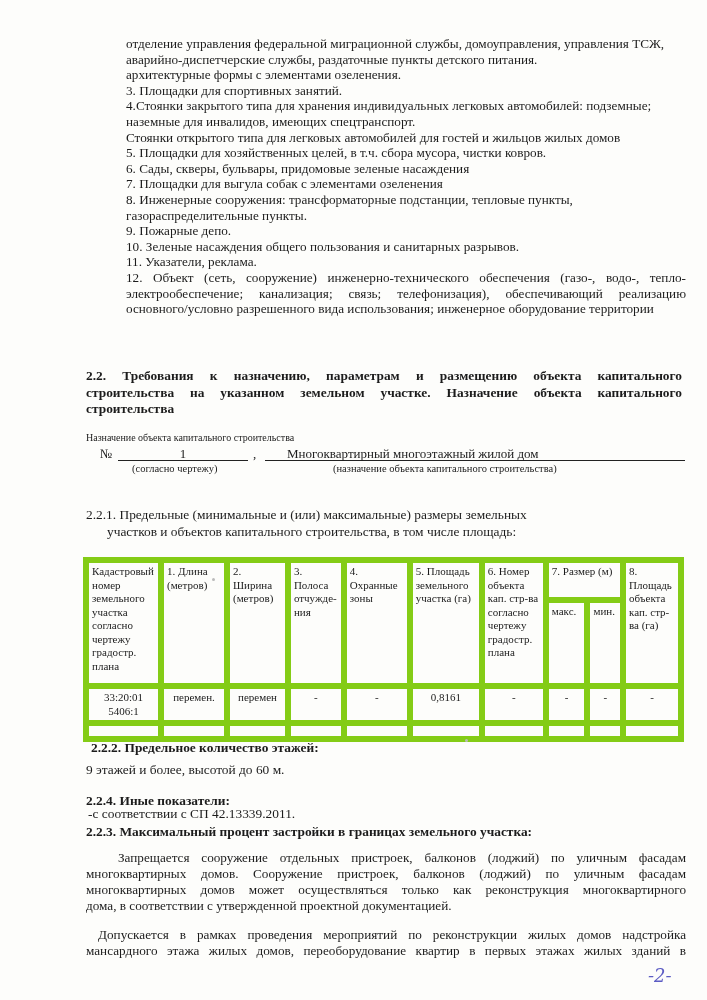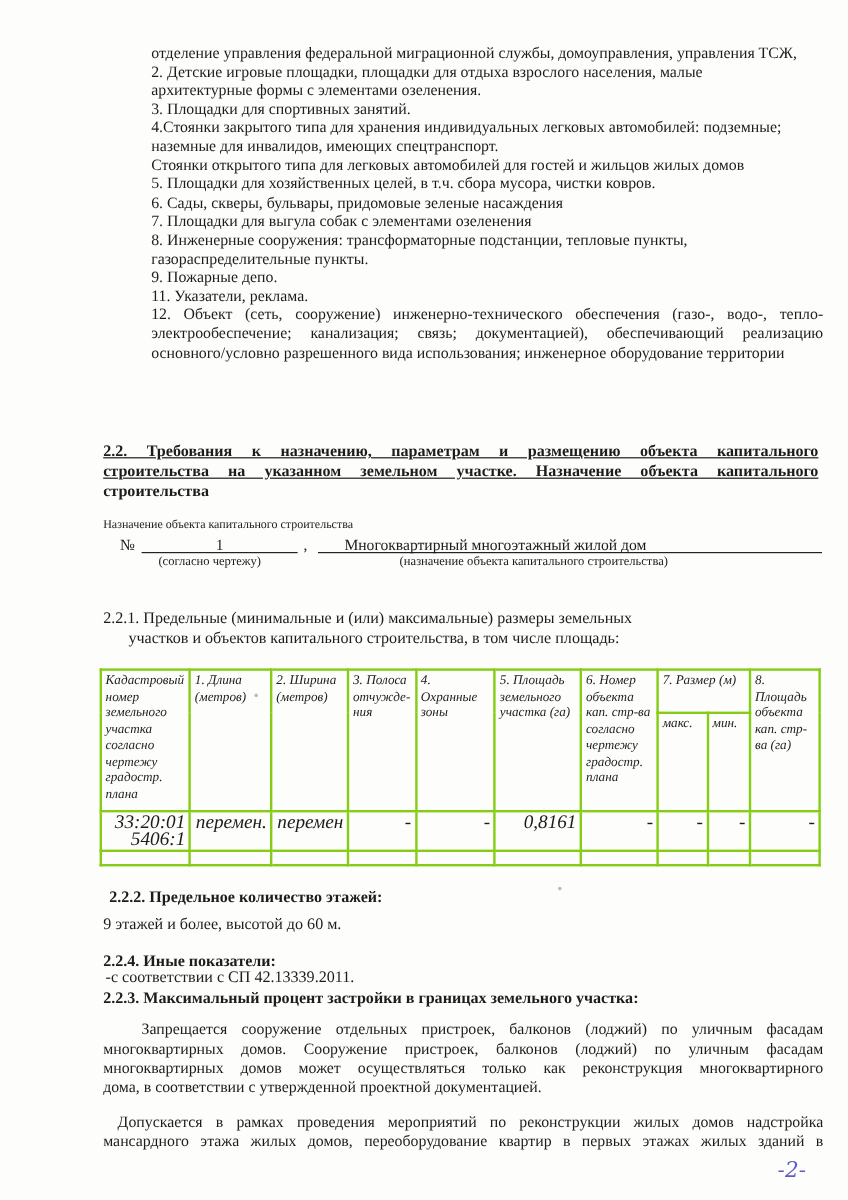--- a/index.html
+++ b/index.html
@@ -5,66 +5,67 @@
   html, body { margin: 0; padding: 0; }
   body {
     width: 707px; height: 1000px; background: #fdfdfb; position: relative; overflow: hidden;
     font-family: "Liberation Serif", serif; color: #1c1c1c; font-size: 13.2px;
   }
   .page { position: absolute; left: 86px; top: 36px; width: 600px; }
   .ln { line-height: 15.6px; white-space: nowrap; margin-left: 40px; }
   .just { text-align: justify; text-align-last: justify; white-space: normal; }
   .bold { font-weight: bold; }
   .h22 { position: absolute; left: 86px; top: 368px; width: 596px; font-weight: bold; font-size: 13.4px; line-height: 16.5px; }
-  .h22 .j { text-align: justify; text-align-last: justify; text-decoration: underline; }
+  .h22 .j { text-align: justify; text-align-last: justify; }
   .purpose-label { position: absolute; left: 86px; top: 432px; font-size: 10px; }
   .num-row { position: absolute; left: 100px; top: 446px; width: 585px; height: 18px; font-size: 13px; }
   .num-sign { position: absolute; left: 0; top: 0; }
   .num-line { position: absolute; left: 18px; top: 14px; width: 130px; border-bottom: 1px solid #222; }
   .num-val { position: absolute; left: 18px; width: 130px; top: 0; text-align: center; }
   .comma { position: absolute; left: 153px; top: 0; }
   .obj-line { position: absolute; left: 165px; top: 14px; width: 420px; border-bottom: 1px solid #222; }
   .obj-val { position: absolute; left: 187px; top: 0; }
   .cap1 { position: absolute; left: 132px; top: 463px; font-size: 10.5px; }
   .cap2 { position: absolute; left: 333px; top: 463px; font-size: 10.5px; }
   .h221 { position: absolute; left: 86px; top: 506px; font-weight: normal; font-size: 13.4px; line-height: 17px; }
   .h221 .l2 { padding-left: 21px; }
   table.params {
     position: absolute; left: 83px; top: 557px; width: 601px; border-collapse: collapse;
     font-size: 11px; line-height: 13.5px;
   }
-  table.params td { border: 2px solid #84cc16; vertical-align: top; padding: 2px 3px; font-style: italic; }
-  table.params tr.data td { text-align: right; vertical-align: top; height: 20px; font-size: 16px; }
+  table.params td { border: 6px solid #84cc16; vertical-align: top; padding: 2px 3px; }
+  table.params tr.data td { text-align: center; vertical-align: top; height: 20px; font-size: 11px; }
   table.params tr.empty td { height: 10px; padding: 0; }
   .s { position: absolute; left: 86px; font-size: 13.4px; }
   .tail { position: absolute; left: 86px; top: 850px; width: 600px; font-size: 13.2px; line-height: 16px; }
   .tail .j { text-align: justify; text-align-last: justify; }
   .pagenum { position: absolute; left: 648px; top: 965px; color: #5c5cc4; font-family: "DejaVu Serif", serif; font-style: italic; font-size: 18px; }
   .spot { position: absolute; width: 3px; height: 3px; border-radius: 50%; background: #bbb; }
 </style>
 </head>
 <body>
 
 <div class="page">
   <div class="ln">отделение управления федеральной миграционной службы, домоуправления, управления ТСЖ,</div>
-  <div class="ln">2. Детские игровые площадки, площадки для отдыха взрослого населения, малые</div>
+  <div class="ln">аварийно-диспетчерские службы,  раздаточные пункты детского питания.</div>
   <div class="ln">архитектурные формы с элементами озеленения.</div>
   <div class="ln">3. Площадки для спортивных занятий.</div>
   <div class="ln">4.Стоянки закрытого типа для хранения индивидуальных легковых автомобилей: подземные;</div>
   <div class="ln">наземные для инвалидов, имеющих спецтранспорт.</div>
   <div class="ln">Стоянки открытого типа для легковых автомобилей для гостей и жильцов жилых домов</div>
   <div class="ln">5. Площадки для хозяйственных целей, в т.ч. сбора мусора, чистки ковров.</div>
   <div class="ln">6. Сады, скверы, бульвары, придомовые зеленые насаждения</div>
   <div class="ln">7. Площадки для выгула собак с элементами озеленения</div>
   <div class="ln">8. Инженерные сооружения: трансформаторные подстанции, тепловые пункты,</div>
   <div class="ln">газораспределительные пункты.</div>
   <div class="ln">9. Пожарные депо.</div>
+  <div class="ln">10. Зеленые насаждения общего пользования и санитарных разрывов.</div>
   <div class="ln">11. Указатели, реклама.</div>
   <div class="ln just">12. Объект (сеть, сооружение) инженерно-технического обеспечения (газо-, водо-, тепло-</div>
-  <div class="ln just">электрообеспечение; канализация; связь; документацией), обеспечивающий реализацию</div>
+  <div class="ln just">электрообеспечение; канализация; связь; телефонизация), обеспечивающий реализацию</div>
   <div class="ln">основного/условно разрешенного вида использования;  инженерное оборудование территории</div>
 </div>
 
 <div class="h22">
   <div class="j">2.2. Требования к назначению, параметрам и размещению объекта капитального</div>
   <div class="j">строительства на указанном земельном участке. Назначение объекта капитального</div>
   <div>строительства</div>
 </div>
 
 <div class="purpose-label">Назначение объекта капитального строительства</div>

